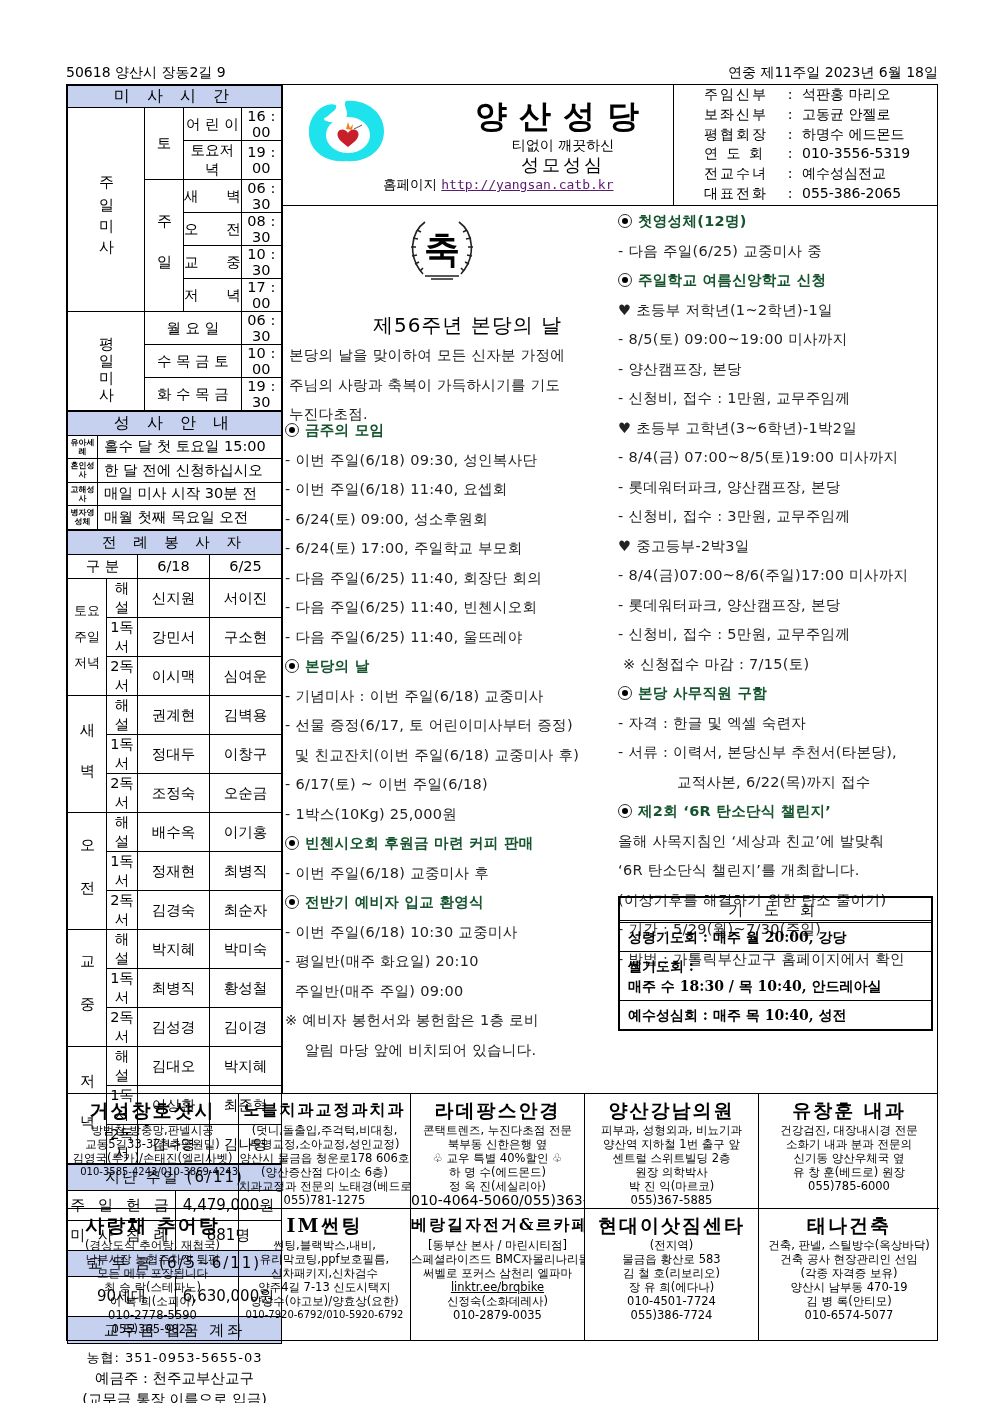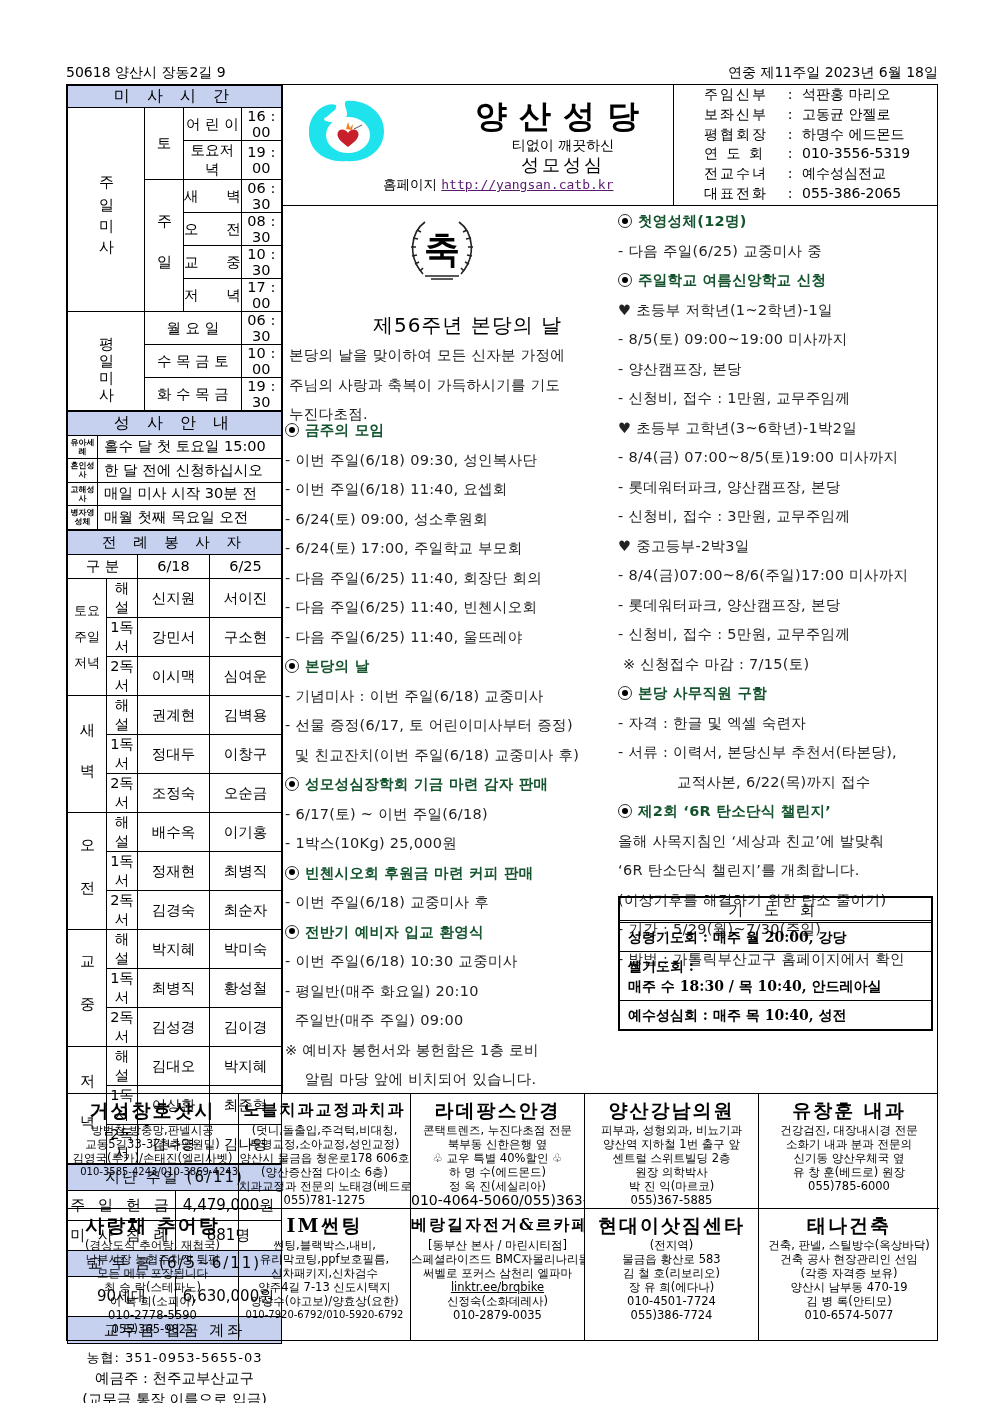--- a/index.html
+++ b/index.html
@@ -344,21 +344,20 @@
         <div class="line" style="white-space: pre;"><span>- 이번 주일(6/18) 11:40, 요셉회</span></div>
         <div class="line" style="white-space: pre;"><span>- 6/24(토) 09:00, 성소후원회</span></div>
         <div class="line" style="white-space: pre;"><span>- 6/24(토) 17:00, 주일학교 부모회</span></div>
         <div class="line" style="white-space: pre;"><span>- 다음 주일(6/25) 11:40, 회장단 회의</span></div>
         <div class="line" style="white-space: pre;"><span>- 다음 주일(6/25) 11:40, 빈첸시오회</span></div>
         <div class="line" style="white-space: pre;"><span>- 다음 주일(6/25) 11:40, 울뜨레야</span></div>
         <div class="line sec" style="white-space: pre;"><span class="bul"></span><span>본당의 날</span></div>
         <div class="line" style="white-space: pre;"><span>- 기념미사 : 이번 주일(6/18) 교중미사</span></div>
         <div class="line" style="white-space: pre;"><span>- 선물 증정(6/17, 토 어린이미사부터 증정)</span></div>
         <div class="line" style="white-space: pre;"><span>  및 친교잔치(이번 주일(6/18) 교중미사 후)</span></div>
-        <div class="line sec" style="white-space: pre;"><span class="bul"></span><span>성모성심장학회 기금 마련 감자 판매</span></div>
         <div class="line" style="white-space: pre;"><span>- 6/17(토) ~ 이번 주일(6/18)</span></div>
         <div class="line" style="white-space: pre;"><span>- 1박스(10Kg) 25,000원</span></div>
         <div class="line sec" style="white-space: pre;"><span class="bul"></span><span>빈첸시오회 후원금 마련 커피 판매</span></div>
         <div class="line" style="white-space: pre;"><span>- 이번 주일(6/18) 교중미사 후</span></div>
         <div class="line sec" style="white-space: pre;"><span class="bul"></span><span>전반기 예비자 입교 환영식</span></div>
         <div class="line" style="white-space: pre;"><span>- 이번 주일(6/18) 10:30 교중미사</span></div>
         <div class="line" style="white-space: pre;"><span>- 평일반(매주 화요일) 20:10</span></div>
         <div class="line" style="white-space: pre;"><span>  주일반(매주 주일) 09:00</span></div>
         <div class="line" style="white-space: pre;"><span>※ 예비자 봉헌서와 봉헌함은 1층 로비</span></div>
         <div class="line" style="white-space: pre;"><span>    알림 마당 앞에 비치되어 있습니다.</span></div>

